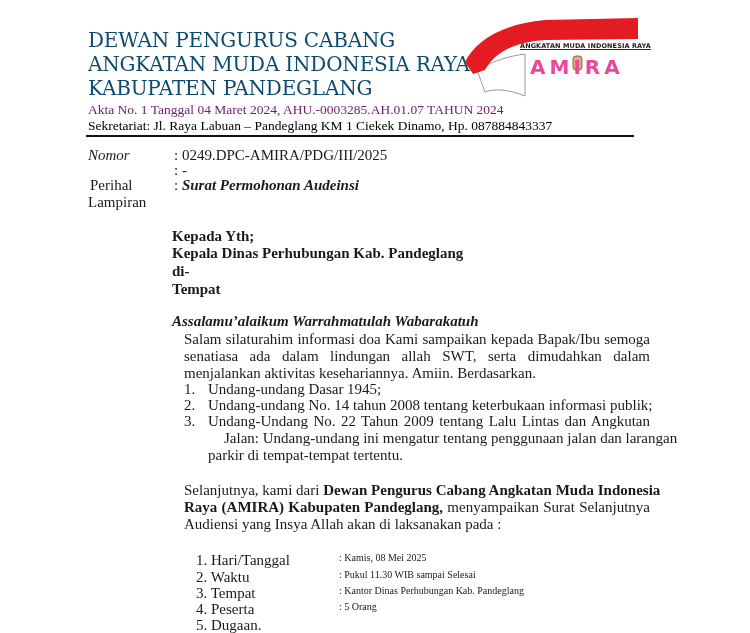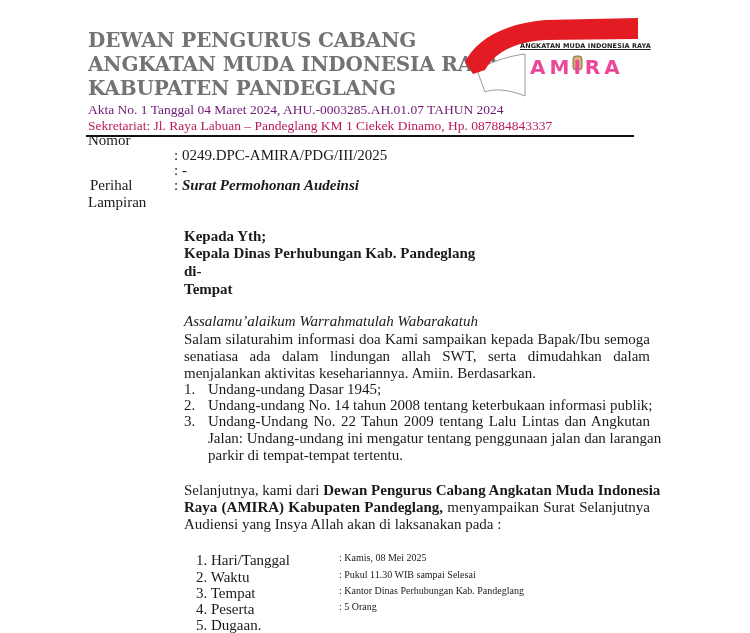--- a/index.html
+++ b/index.html
@@ -5,78 +5,78 @@
     html, body { margin: 0; padding: 0; background: #ffffff; }
     body {
       width: 750px; height: 633px; overflow: hidden; position: relative;
       font-family: "Liberation Serif", "DejaVu Serif", serif;
       color: #1a1a1a;
     }
     .abs { position: absolute; white-space: nowrap; }
 
     
     .org-title {
-      left: 88px; font-family: "DejaVu Serif", serif; font-weight: bold;
-      font-size: 20px; letter-spacing: -0.2px; color: #737373;
+      left: 88px; font-family: "DejaVu Serif", serif; font-weight: normal;
+      font-size: 20px; letter-spacing: -0.2px; color: #0c4a6e;
     }
     #org-line-1 { top: 28px; }
     #org-line-2 { top: 52px; }
     #org-line-3 { top: 76px; }
     .akta { left: 88px; top: 102px; font-size: 13.5px; color: #701a75; }
-    .sekretariat { left: 88px; top: 118px; font-size: 13.5px; color: #be185d; }
+    .sekretariat { left: 88px; top: 118px; font-size: 13.5px; color: #000000; }
     .header-rule {
       position: absolute; left: 86px; top: 135px; width: 548px; height: 0;
       border-top: 2px solid #111;
     }
 
     
     .logo { position: absolute; left: 455px; top: 12px; width: 185px; height: 88px; }
     .logo-sub {
       position: absolute; left: 520px; top: 42px; font-family: "DejaVu Sans", sans-serif;
       font-size: 6.5px; font-weight: bold; color: #222; letter-spacing: 0.1px;
       text-decoration: underline;
     }
     .logo-word {
       position: absolute; left: 530px; top: 55px; font-family: "DejaVu Sans", sans-serif;
       font-weight: bold; font-size: 20px; letter-spacing: 4px; color: #ec4899;
     }
 
     
     .meta-label { left: 88px; font-size: 15px; }
     .meta-value { left: 174px; font-size: 15px; }
-    #meta-label-0 { top: 132px; }
+    #meta-label-0 { top: 147px; font-style: italic; }
     #meta-value-0 { top: 147px; }
     #meta-label-1 { top: 162px; margin-top: 32px; }
     #meta-value-1 { top: 162px; }
     #meta-label-2 { top: 177px; left: 90px; }
     #meta-value-2 { top: 177px; }
     .meta-value-strong { font-weight: bold; font-style: italic; }
 
     
-    .addr { left: 184px; font-size: 15px; font-weight: bold; }
+    .addr { left: 172px; font-size: 15px; font-weight: bold; }
     #addr-0 { top: 228px; }
     #addr-1 { top: 245px; }
     #addr-2 { top: 263px; }
     #addr-3 { top: 281px; }
 
     
-    .salam { left: 184px; top: 313px; font-size: 15px; font-weight: normal; font-style: italic; }
+    .salam { left: 172px; top: 313px; font-size: 15px; font-weight: bold; font-style: italic; }
     .para { left: 184px; width: 466px; font-size: 15px; text-align: justify; text-align-last: justify; white-space: nowrap; }
     .para-last { text-align-last: left; }
     #para1-0 { top: 331px; }
     #para1-1 { top: 348px; }
     #para1-2 { top: 365px; }
 
     .list-num { left: 184px; font-size: 15px; }
     .list-text { left: 208px; width: 442px; font-size: 15px; white-space: nowrap; }
     .just { text-align: justify; text-align-last: justify; }
     #law-num-0, #law-text-0 { top: 381px; }
     #law-num-1, #law-text-1 { top: 397px; }
     #law-num-2, #law-text-2 { top: 413px; }
-    #law-text-2b { top: 430px; }
+    #law-text-2b { top: 430px; margin-left: 16px; }
     #law-text-2c { top: 447px; }
 
     #para2-0 { top: 482px; }
     #para2-1 { top: 499px; }
     #para2-2 { top: 516px; }
     .b { font-weight: bold; }
 
     
     .sched-label { left: 196px; font-size: 15px; text-align: right; }
     .sched-value { left: 339px; font-size: 10px; }

